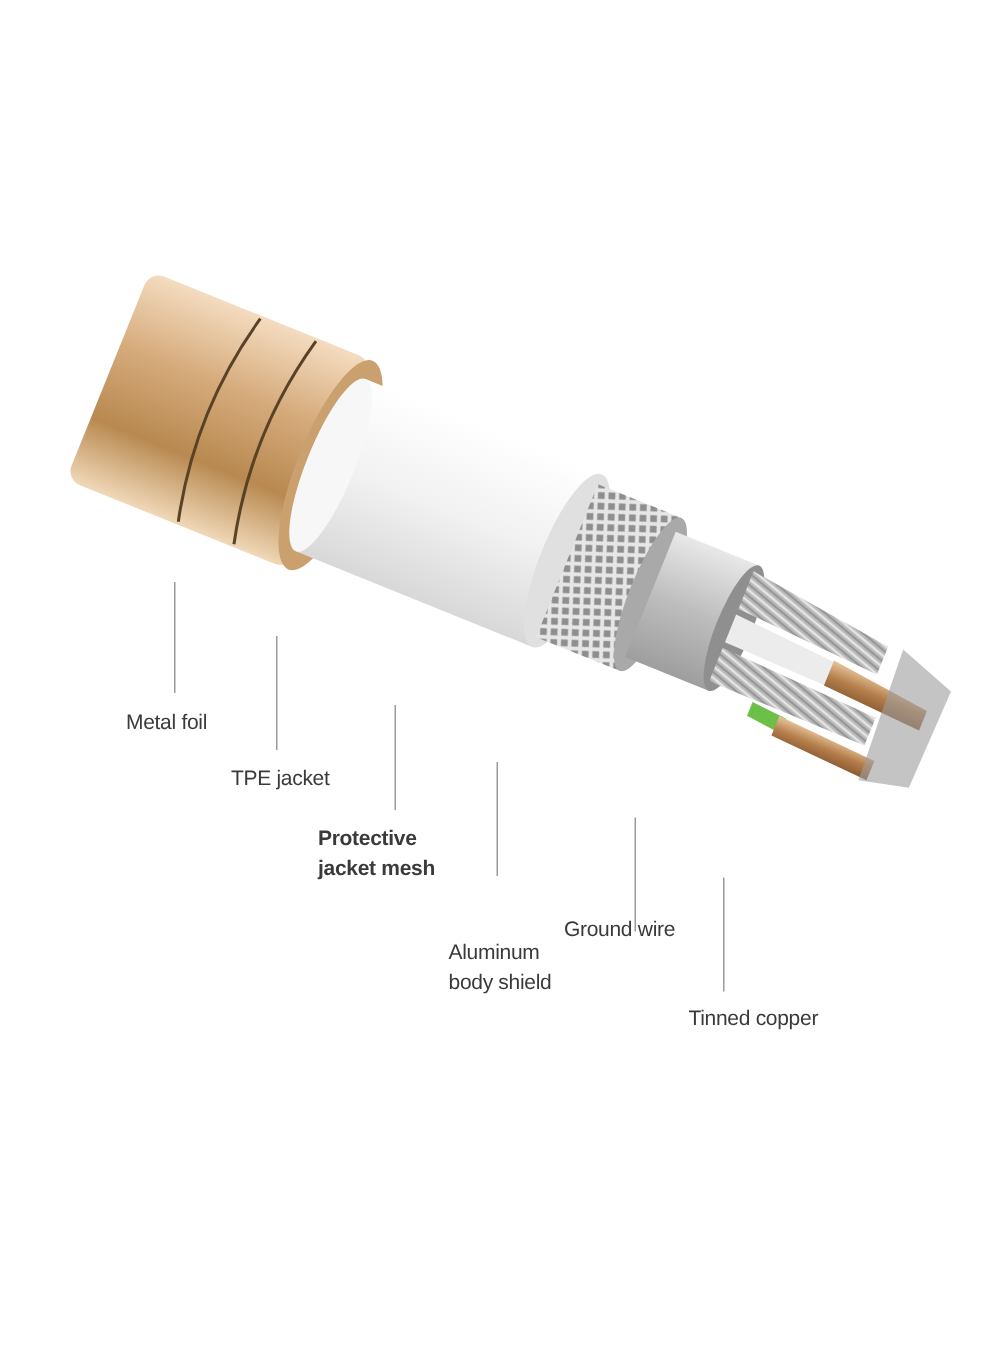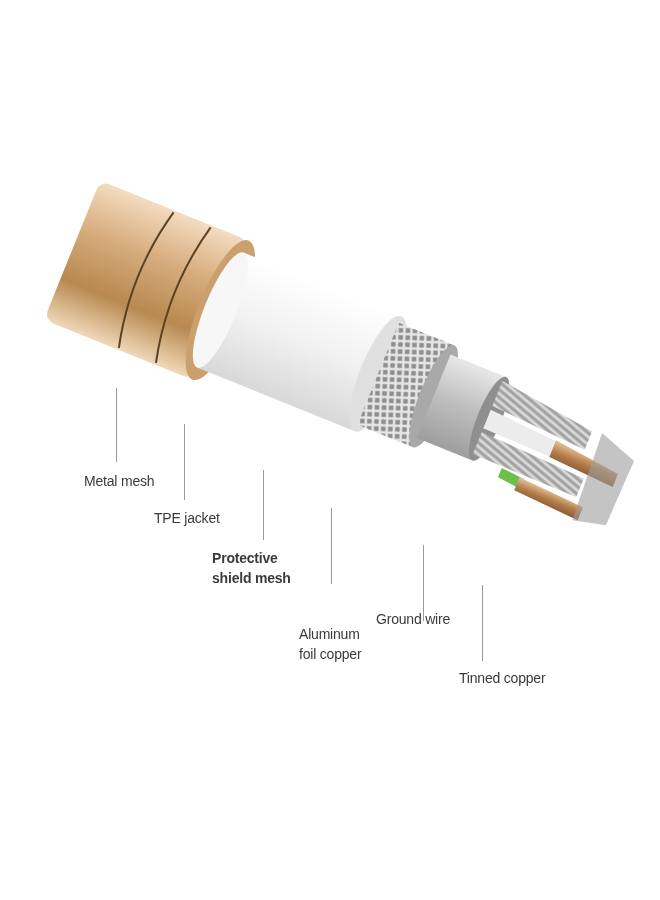--- a/index.html
+++ b/index.html
@@ -85,32 +85,32 @@
   </svg>
 
   <div class="leader" style="left:116px;top:388px;height:74px;"></div>
   <div class="leader" style="left:184px;top:424px;height:76px;"></div>
   <div class="leader" style="left:263px;top:470px;height:70px;"></div>
   <div class="leader" style="left:331px;top:508px;height:76px;"></div>
   <div class="leader" style="left:423px;top:545px;height:76px;"></div>
   <div class="leader" style="left:482px;top:585px;height:76px;"></div>
 
   <div class="label" style="left:84px;top:471px;">
-    <span>Metal mesh</span>
+    <span>Metal foil</span>
   </div>
   <div class="label" style="left:154px;top:508px;">
     <span>TPE jacket</span>
   </div>
   <div class="label" style="left:212px;top:548px;font-weight:bold;">
     <div>Protective</div>
-    <div>shield mesh</div>
+    <div>jacket mesh</div>
   </div>
   <div class="label" style="left:299px;top:624px;">
     <div>Aluminum</div>
-    <div>foil copper</div>
+    <div>body shield</div>
   </div>
   <div class="label" style="left:376px;top:609px;">
     <span>Ground wire</span>
   </div>
   <div class="label" style="left:459px;top:668px;">
     <span>Tinned copper</span>
   </div>
 </div>
 
 </body></html>

